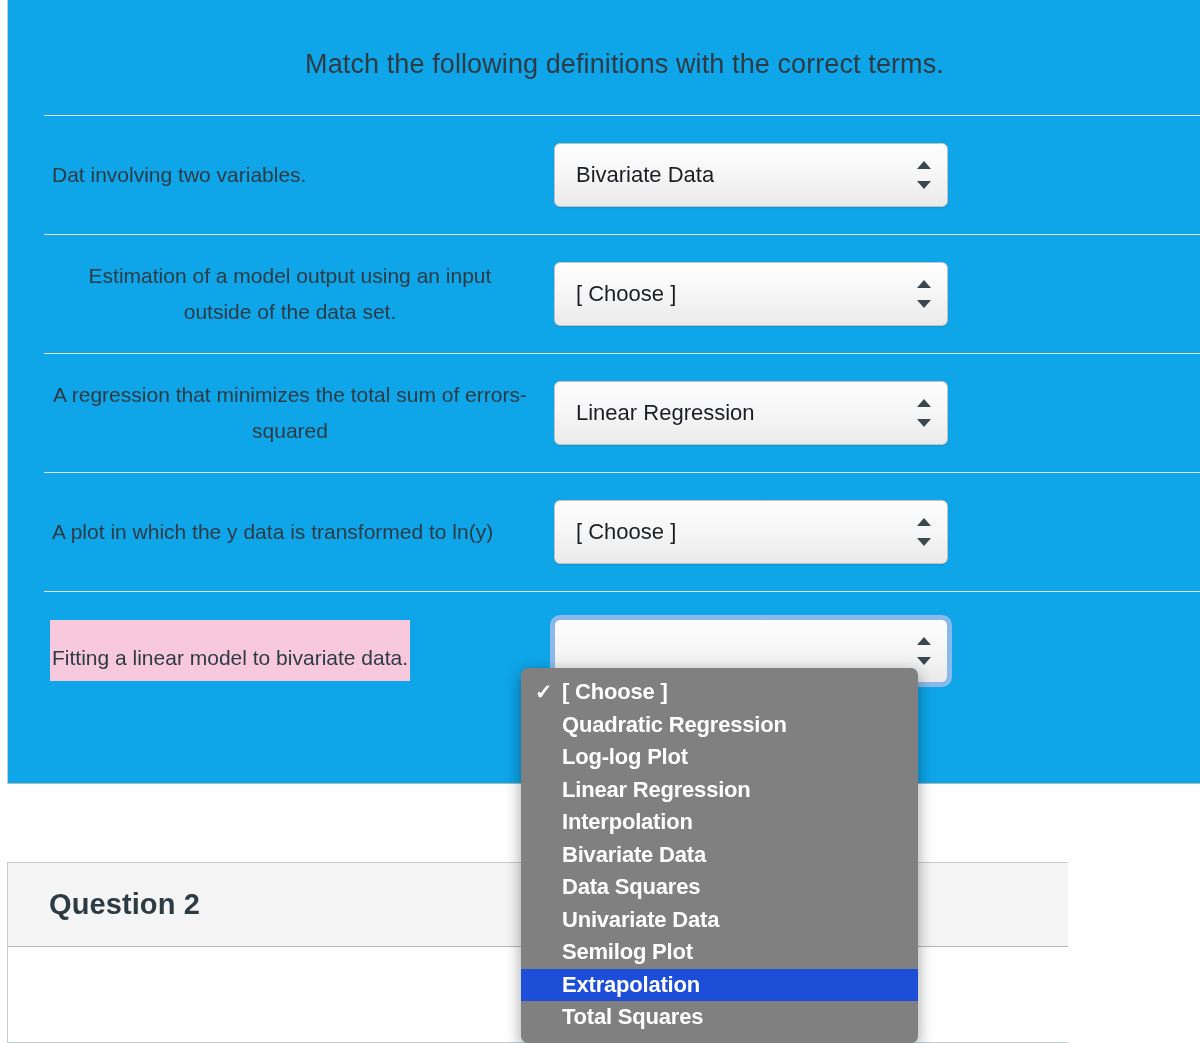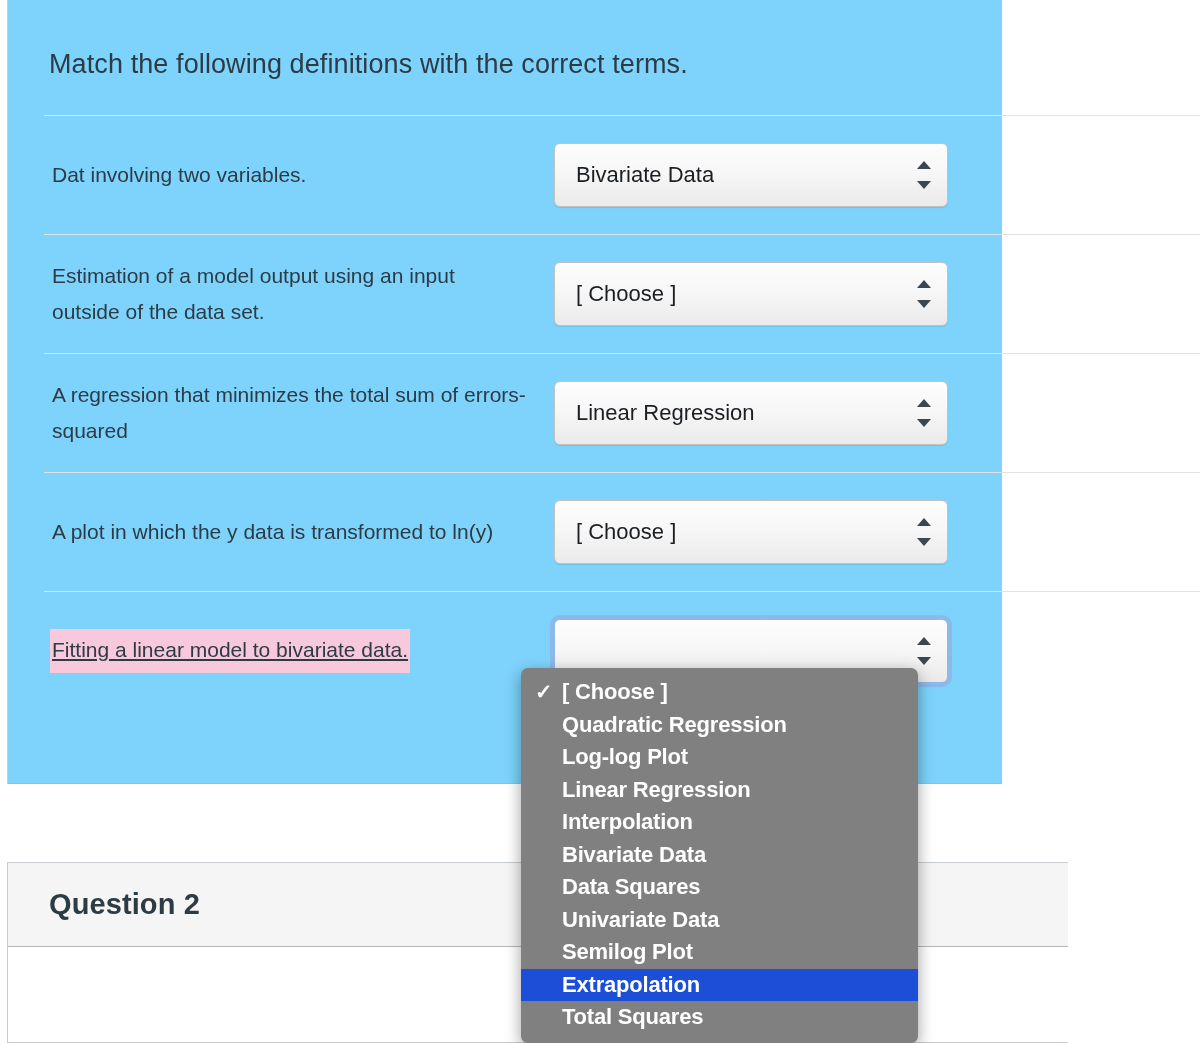--- a/index.html
+++ b/index.html
@@ -14,26 +14,27 @@
     color: #2d3b45;
     overflow: hidden;
     position: relative;
   }
 
   
   .question-card {
     position: absolute;
     left: 7px;
     top: 0px;
-    width: 995px;
+    width: 1193px;
     border-left: 1px solid #c7cdd1;
     border-bottom: 1px solid #b4b7ba;
     box-sizing: border-box;
-    background: #7dd3fc;
+    background: #0ea5e9;
     height: 784px;
+    text-align: center;
   }
 
   .question-prompt {
     font-size: 27px;
     font-weight: 400;
     color: #2d3b45;
     padding: 48px 0 0 41px;
     line-height: 1.25;
     letter-spacing: 0.1px;
   }
@@ -68,23 +69,22 @@
     display: inline;
   }
   .match-def.two-line {
     align-items: center;
   }
 
   .def-highlight {
     background: #f8c8dc;
     box-decoration-break: clone;
     -webkit-box-decoration-break: clone;
-    padding: 3px 2px 5px 2px;
+    padding: 20px 2px 5px 2px;
     margin-left: -2px;
-    text-decoration: underline;
   }
 
   .match-select-cell {
     padding-top: 27px;
     padding-left: 10px;
   }
 
   
   .mac-select {
     position: relative;

